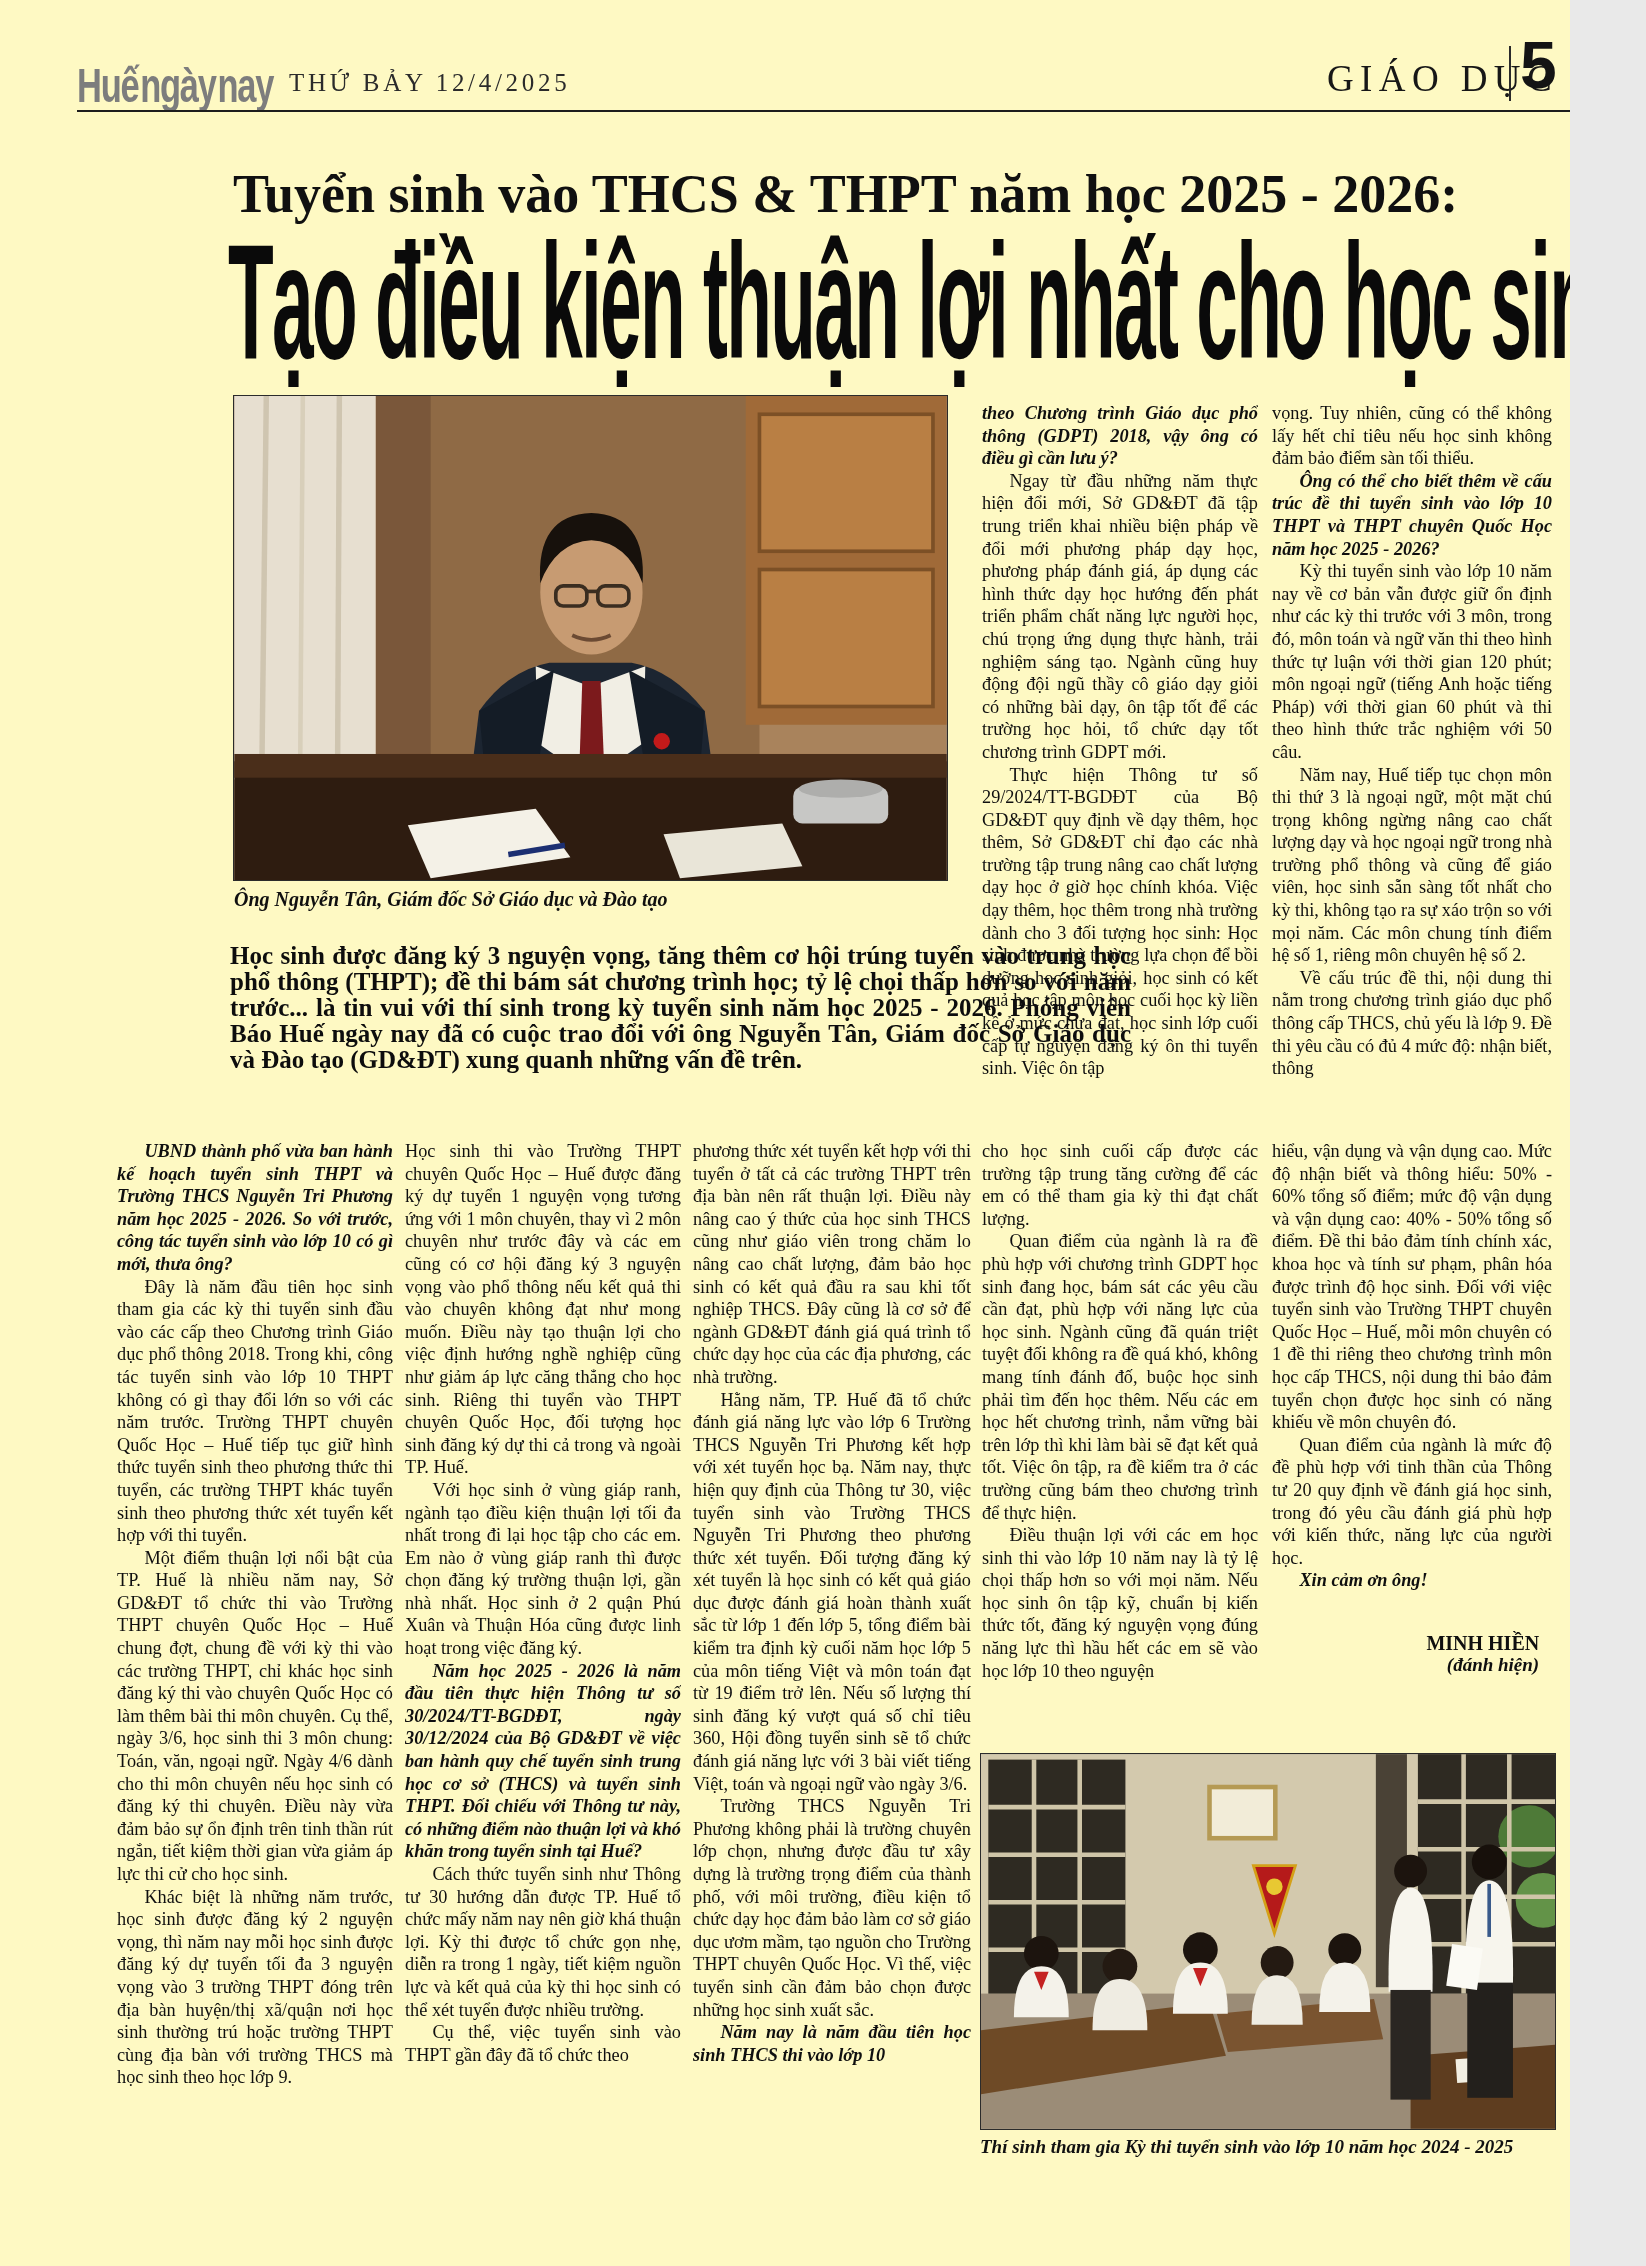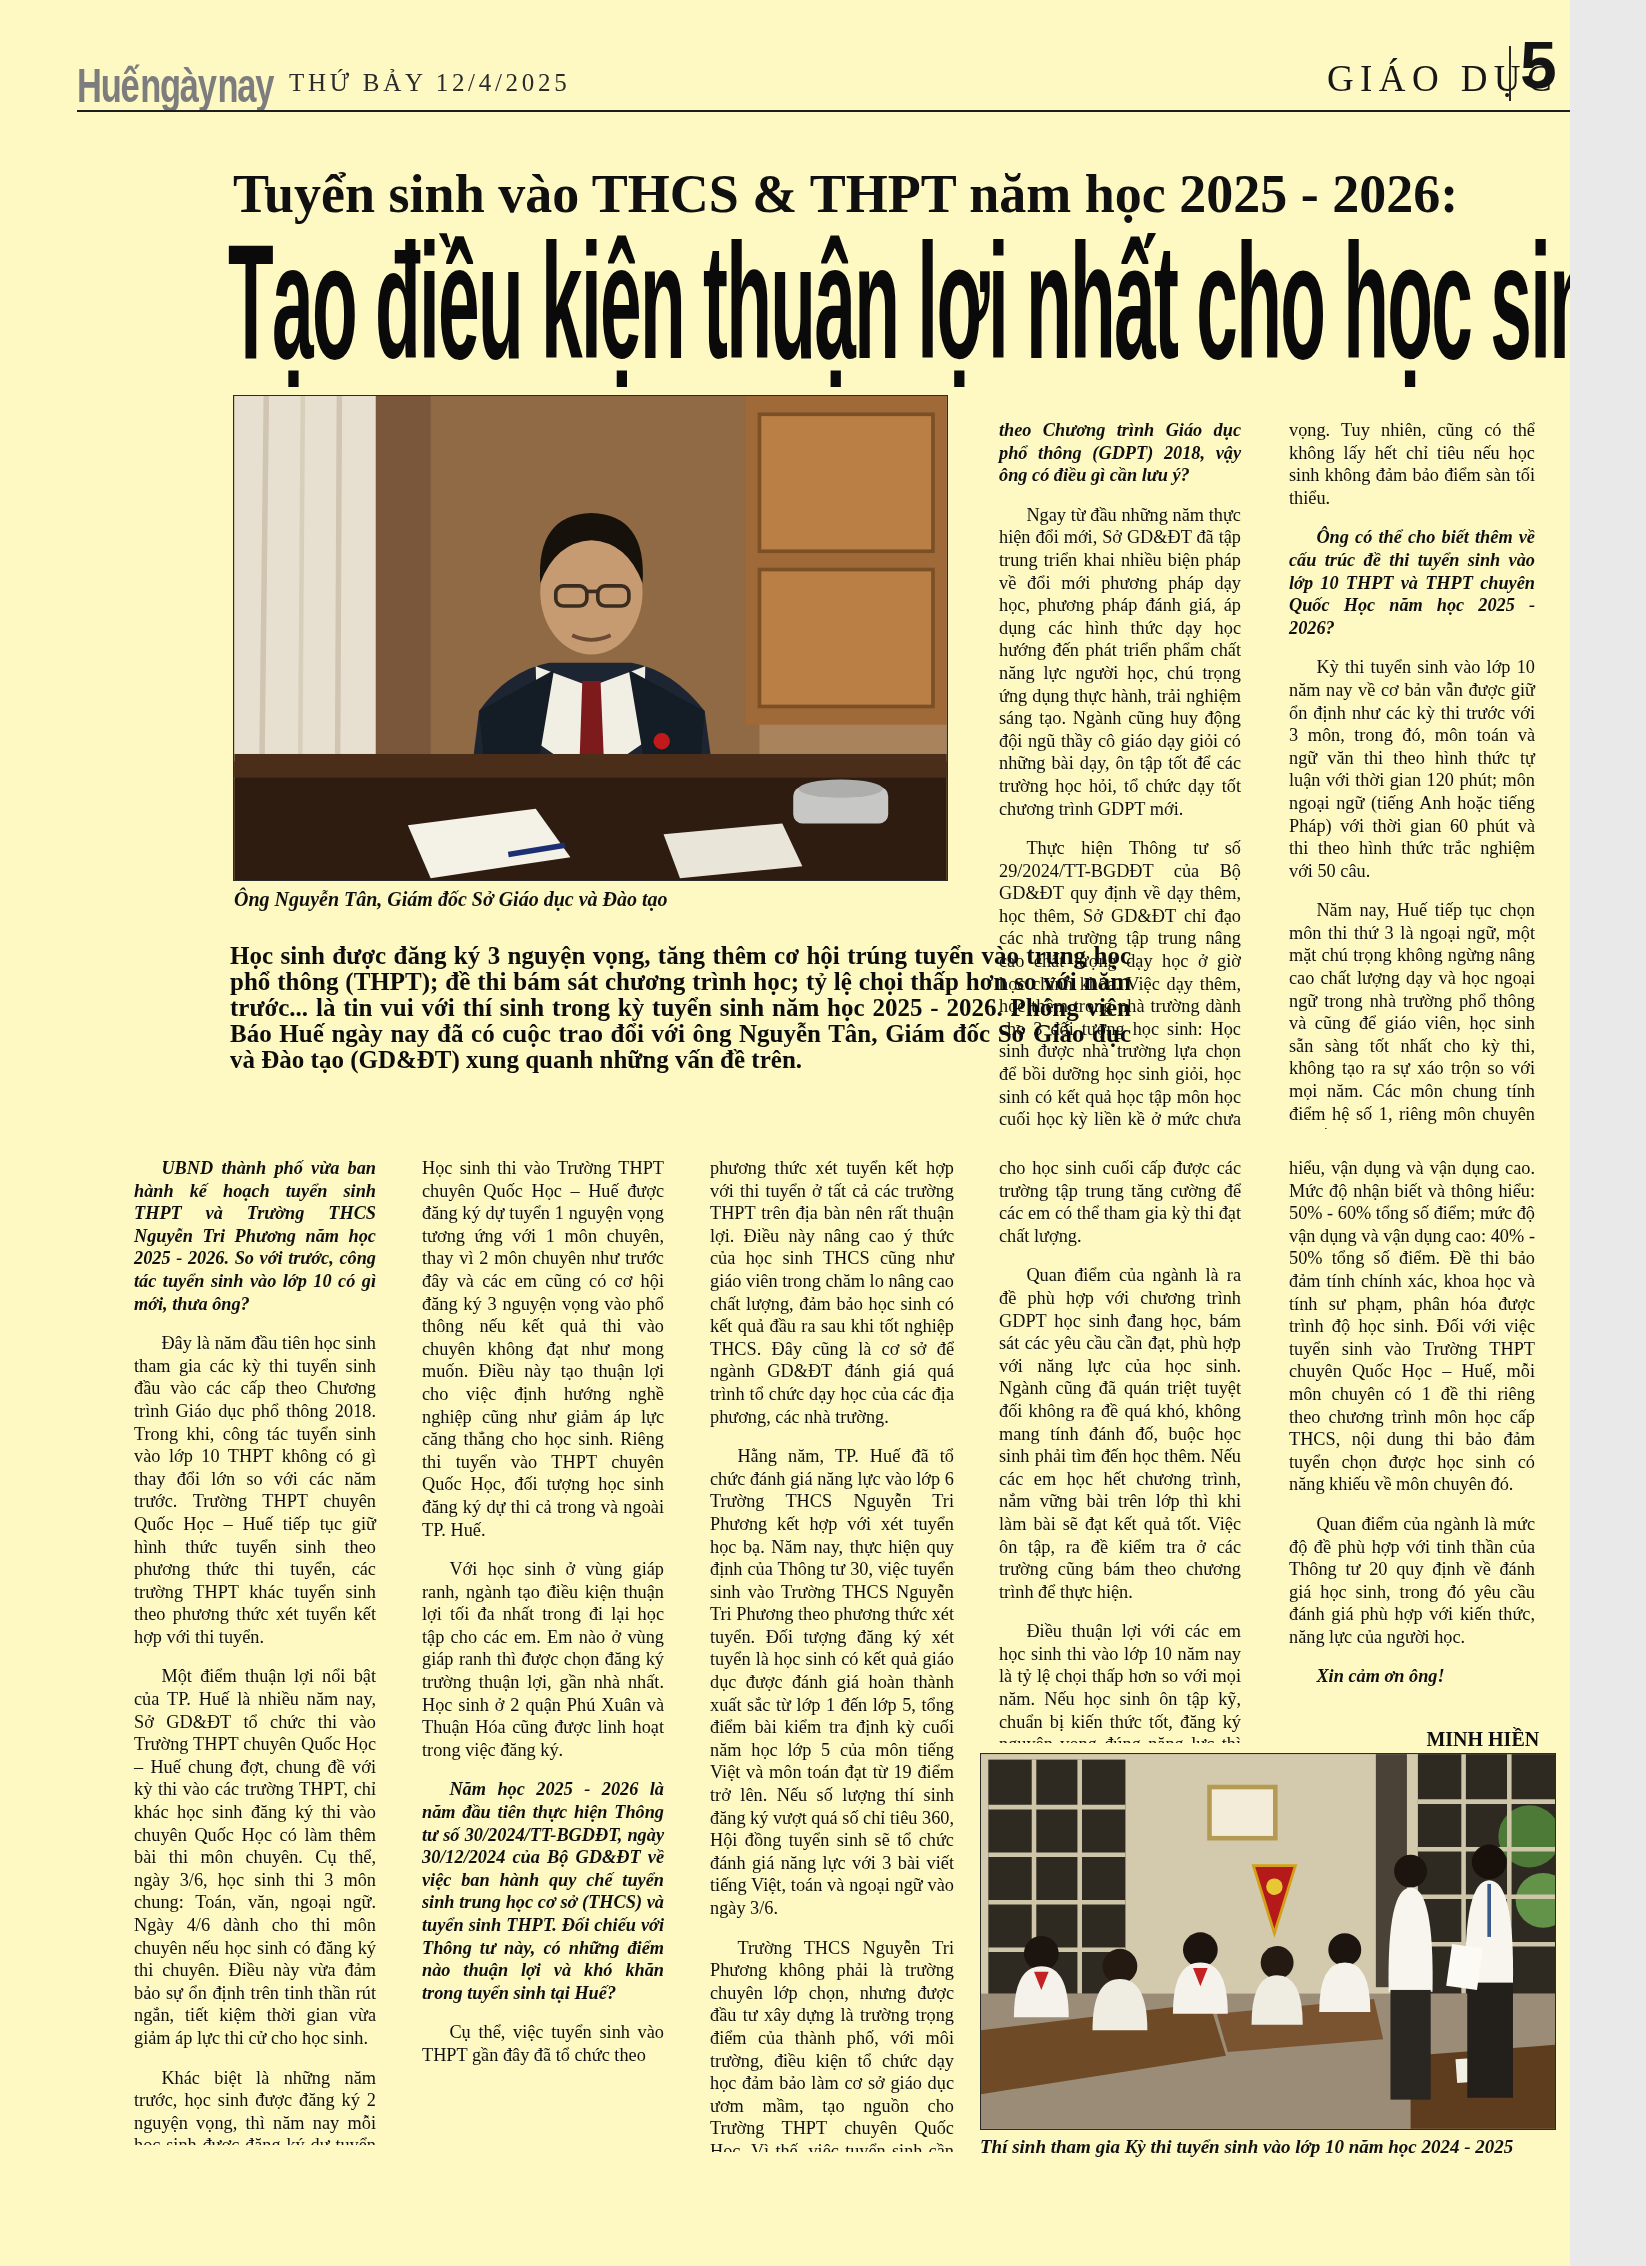--- a/index.html
+++ b/index.html
@@ -32,21 +32,21 @@
   .caption{font-weight:bold;font-style:italic;font-size:20px;color:#101010;}
   #lead-caption{left:234px;top:888px;width:713px;}
   #exam-caption{left:980px;top:2136px;width:585px;font-size:19px;}
 
   
   #lede{left:230px;top:943px;width:901px;font-weight:bold;font-size:25px;
         line-height:26px;text-align:justify;color:#0d0d0d;}
 
   
   .col{font-size:18.3px;line-height:22.6px;text-align:justify;overflow:hidden;color:#0f0f0f;}
-  .para{margin:17px;text-indent:27.4px;}
+  .para{margin:0;text-indent:27.4px;}
   .para.cont{text-indent:0;}
   .para.question{font-weight:bold;font-style:italic;}
   .para.question-cont{font-weight:bold;font-style:italic;text-indent:0;}
   #rt-col-a{left:982px;top:402px;width:276px;height:727px;}
   #rt-col-b{left:1272px;top:402px;width:280px;height:727px;}
   #col1{left:117px;top:1140px;width:276px;height:1005px;}
   #col2{left:405px;top:1140px;width:276px;height:1005px;}
   #col3{left:693px;top:1140px;width:278px;height:1012px;}
   #col4{left:982px;top:1140px;width:276px;height:603px;}
   #col5{left:1272px;top:1140px;width:280px;height:607px;}
@@ -127,20 +127,21 @@
   <div class="abs col" id="col1">
       <p class="para question">UBND thành phố vừa ban hành kế hoạch tuyển sinh THPT và Trường THCS Nguyễn Tri Phương năm học 2025 - 2026. So với trước, công tác tuyển sinh vào lớp 10 có gì mới, thưa ông?</p>
       <p class="para body">Đây là năm đầu tiên học sinh tham gia các kỳ thi tuyển sinh đầu vào các cấp theo Chương trình Giáo dục phổ thông 2018. Trong khi, công tác tuyển sinh vào lớp 10 THPT không có gì thay đổi lớn so với các năm trước. Trường THPT chuyên Quốc Học – Huế tiếp tục giữ hình thức tuyển sinh theo phương thức thi tuyển, các trường THPT khác tuyển sinh theo phương thức xét tuyển kết hợp với thi tuyển.</p>
       <p class="para body">Một điểm thuận lợi nổi bật của TP. Huế là nhiều năm nay, Sở GD&amp;ĐT tổ chức thi vào Trường THPT chuyên Quốc Học – Huế chung đợt, chung đề với kỳ thi vào các trường THPT, chỉ khác học sinh đăng ký thi vào chuyên Quốc Học có làm thêm bài thi môn chuyên. Cụ thể, ngày 3/6, học sinh thi 3 môn chung: Toán, văn, ngoại ngữ. Ngày 4/6 dành cho thi môn chuyên nếu học sinh có đăng ký thi chuyên. Điều này vừa đảm bảo sự ổn định trên tinh thần rút ngắn, tiết kiệm thời gian vừa giảm áp lực thi cử cho học sinh.</p>
       <p class="para body">Khác biệt là những năm trước, học sinh được đăng ký 2 nguyện vọng, thì năm nay mỗi học sinh được đăng ký dự tuyển tối đa 3 nguyện vọng vào 3 trường THPT đóng trên địa bàn huyện/thị xã/quận nơi học sinh thường trú hoặc trường THPT cùng địa bàn với trường THCS mà học sinh theo học lớp 9.</p>
     </div>
   <div class="abs col" id="col2">
       <p class="para cont">Học sinh thi vào Trường THPT chuyên Quốc Học – Huế được đăng ký dự tuyển 1 nguyện vọng tương ứng với 1 môn chuyên, thay vì 2 môn chuyên như trước đây và các em cũng có cơ hội đăng ký 3 nguyện vọng vào phổ thông nếu kết quả thi vào chuyên không đạt như mong muốn. Điều này tạo thuận lợi cho việc định hướng nghề nghiệp cũng như giảm áp lực căng thẳng cho học sinh. Riêng thi tuyển vào THPT chuyên Quốc Học, đối tượng học sinh đăng ký dự thi cả trong và ngoài TP. Huế.</p>
       <p class="para body">Với học sinh ở vùng giáp ranh, ngành tạo điều kiện thuận lợi tối đa nhất trong đi lại học tập cho các em. Em nào ở vùng giáp ranh thì được chọn đăng ký trường thuận lợi, gần nhà nhất. Học sinh ở 2 quận Phú Xuân và Thuận Hóa cũng được linh hoạt trong việc đăng ký.</p>
       <p class="para question">Năm học 2025 - 2026 là năm đầu tiên thực hiện Thông tư số 30/2024/TT-BGDĐT, ngày 30/12/2024 của Bộ GD&amp;ĐT về việc ban hành quy chế tuyển sinh trung học cơ sở (THCS) và tuyển sinh THPT. Đối chiếu với Thông tư này, có những điểm nào thuận lợi và khó khăn trong tuyển sinh tại Huế?</p>
+      <p class="para body">Cách thức tuyển sinh như Thông tư 30 hướng dẫn được TP. Huế tổ chức mấy năm nay nên giờ khá thuận lợi. Kỳ thi được tổ chức gọn nhẹ, diễn ra trong 1 ngày, tiết kiệm nguồn lực và kết quả của kỳ thi học sinh có thể xét tuyển được nhiều trường.</p>
       <p class="para body">Cụ thể, việc tuyển sinh vào THPT gần đây đã tổ chức theo</p>
     </div>
   <div class="abs col" id="col3">
       <p class="para cont">phương thức xét tuyển kết hợp với thi tuyển ở tất cả các trường THPT trên địa bàn nên rất thuận lợi. Điều này nâng cao ý thức của học sinh THCS cũng như giáo viên trong chăm lo nâng cao chất lượng, đảm bảo học sinh có kết quả đầu ra sau khi tốt nghiệp THCS. Đây cũng là cơ sở để ngành GD&amp;ĐT đánh giá quá trình tổ chức dạy học của các địa phương, các nhà trường.</p>
       <p class="para body">Hằng năm, TP. Huế đã tổ chức đánh giá năng lực vào lớp 6 Trường THCS Nguyễn Tri Phương kết hợp với xét tuyển học bạ. Năm nay, thực hiện quy định của Thông tư 30, việc tuyển sinh vào Trường THCS Nguyễn Tri Phương theo phương thức xét tuyển. Đối tượng đăng ký xét tuyển là học sinh có kết quả giáo dục được đánh giá hoàn thành xuất sắc từ lớp 1 đến lớp 5, tổng điểm bài kiểm tra định kỳ cuối năm học lớp 5 của môn tiếng Việt và môn toán đạt từ 19 điểm trở lên. Nếu số lượng thí sinh đăng ký vượt quá số chỉ tiêu 360, Hội đồng tuyển sinh sẽ tổ chức đánh giá năng lực với 3 bài viết tiếng Việt, toán và ngoại ngữ vào ngày 3/6.</p>
       <p class="para body">Trường THCS Nguyễn Tri Phương không phải là trường chuyên lớp chọn, nhưng được đầu tư xây dựng là trường trọng điểm của thành phố, với môi trường, điều kiện tổ chức dạy học đảm bảo làm cơ sở giáo dục ươm mầm, tạo nguồn cho Trường THPT chuyên Quốc Học. Vì thế, việc tuyển sinh cần đảm bảo chọn được những học sinh xuất sắc.</p>
       <p class="para question">Năm nay là năm đầu tiên học sinh THCS thi vào lớp 10</p>
     </div>
   <div class="abs col" id="col4">
       <p class="para cont">cho học sinh cuối cấp được các trường tập trung tăng cường để các em có thể tham gia kỳ thi đạt chất lượng.</p>

